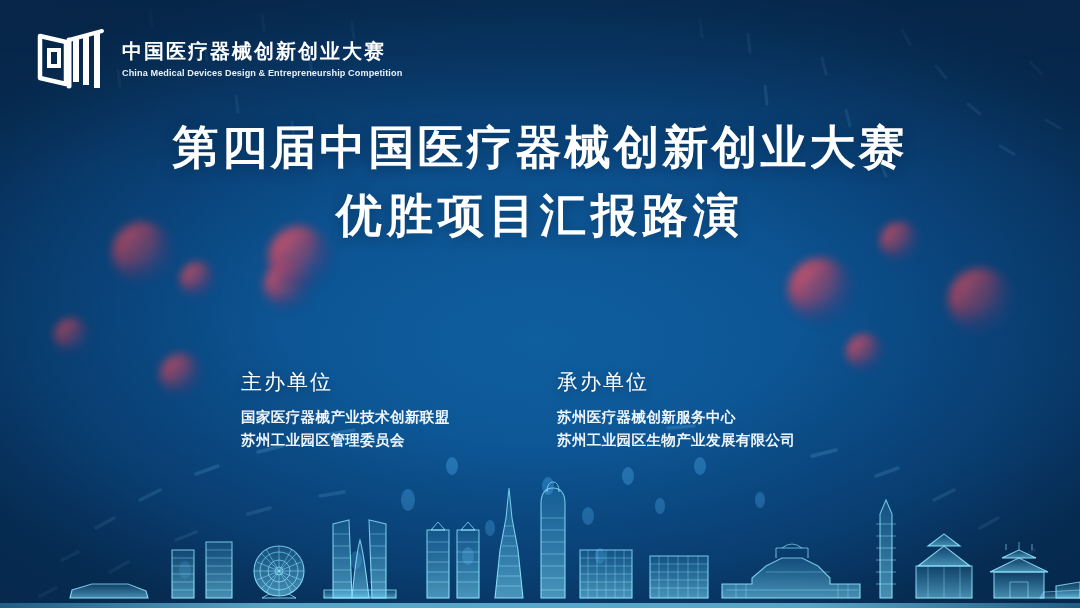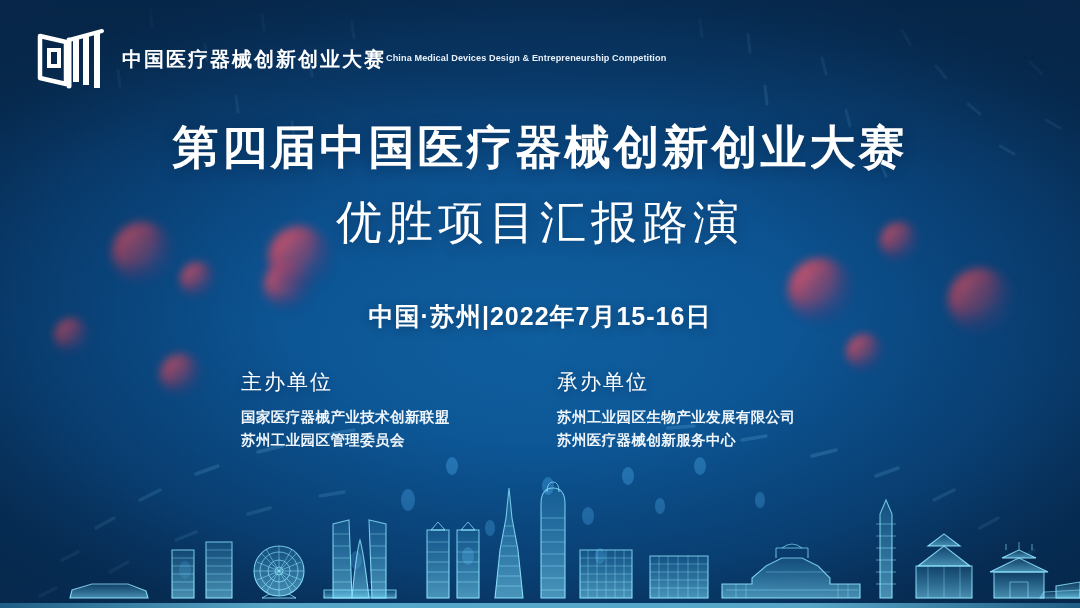--- a/index.html
+++ b/index.html
@@ -59,21 +59,21 @@
 
   
   .logo-block {
     position: absolute;
     left: 36px; top: 28px;
     display: flex;
     align-items: center;
     gap: 14px;
   }
   .logo-mark { width: 72px; height: 62px; flex: none; }
-  .logo-text { display: flex; flex-direction: row; justify-content: center; }
+  .logo-text { display: flex; flex-direction: column; justify-content: center; }
   .logo-cn {
     color: #ffffff;
     font-size: 20px;
     font-weight: bold;
     letter-spacing: 2.0px;
     line-height: 1.15;
     white-space: nowrap;
   }
   .logo-en {
     color: #e9f2fa;
@@ -96,24 +96,24 @@
     color: #ffffff;
     font-size: 46px;
     font-weight: bold;
     letter-spacing: 3px;
     line-height: 1.18;
     text-shadow: 0 2px 14px rgba(4,28,56,0.45);
   }
   .title-line2 {
     color: #ffffff;
     font-size: 46px;
-    font-weight: normal;
+    font-weight: bold;
     letter-spacing: 5px;
     line-height: 1.2;
-    margin-top: 21px;
+    margin-top: 14px;
     text-shadow: 0 2px 14px rgba(4,28,56,0.45);
     text-align: center;
   }
   .subtitle {
     position: absolute;
     left: 0; right: 0; top: 300px;
     text-align: center;
     color: #ffffff;
     font-size: 25px;
     font-weight: bold;
@@ -307,32 +307,31 @@
       <div class="logo-cn">中国医疗器械创新创业大赛</div>
       <div class="logo-en">China Medical Devices Design &amp; Entrepreneurship Competition</div>
     </div>
   </div>
 
   <div class="title-wrap">
     <div class="title-line1">第四届中国医疗器械创新创业大赛</div>
     <div class="title-line2">优胜项目汇报路演</div>
   </div>
 
-  <div class="subtitle">中国·苏州|2022年7月15-16日</div>
 
   <div class="orgs">
     <div class="org-col left">
       <div class="org-head">主办单位</div>
       <div class="org-line">国家医疗器械产业技术创新联盟</div>
       <div class="org-line">苏州工业园区管理委员会</div>
     </div>
     <div class="org-col right">
       <div class="org-head">承办单位</div>
+      <div class="org-line">苏州医疗器械创新服务中心</div>
       <div class="org-line">苏州工业园区生物产业发展有限公司</div>
-      <div class="org-line">苏州医疗器械创新服务中心</div>
     </div>
   </div>
 
   <div class="skyline">
     <svg viewBox="0 0 1080 150" preserveAspectRatio="none" xmlns="http://www.w3.org/2000/svg">
       <defs>
         <linearGradient id="bgFade" x1="0" y1="0" x2="0" y2="1">
           <stop offset="0%" stop-color="#5fd0f5" stop-opacity="0.12"></stop>
           <stop offset="100%" stop-color="#7fe0ff" stop-opacity="0.55"></stop>
         </linearGradient>

